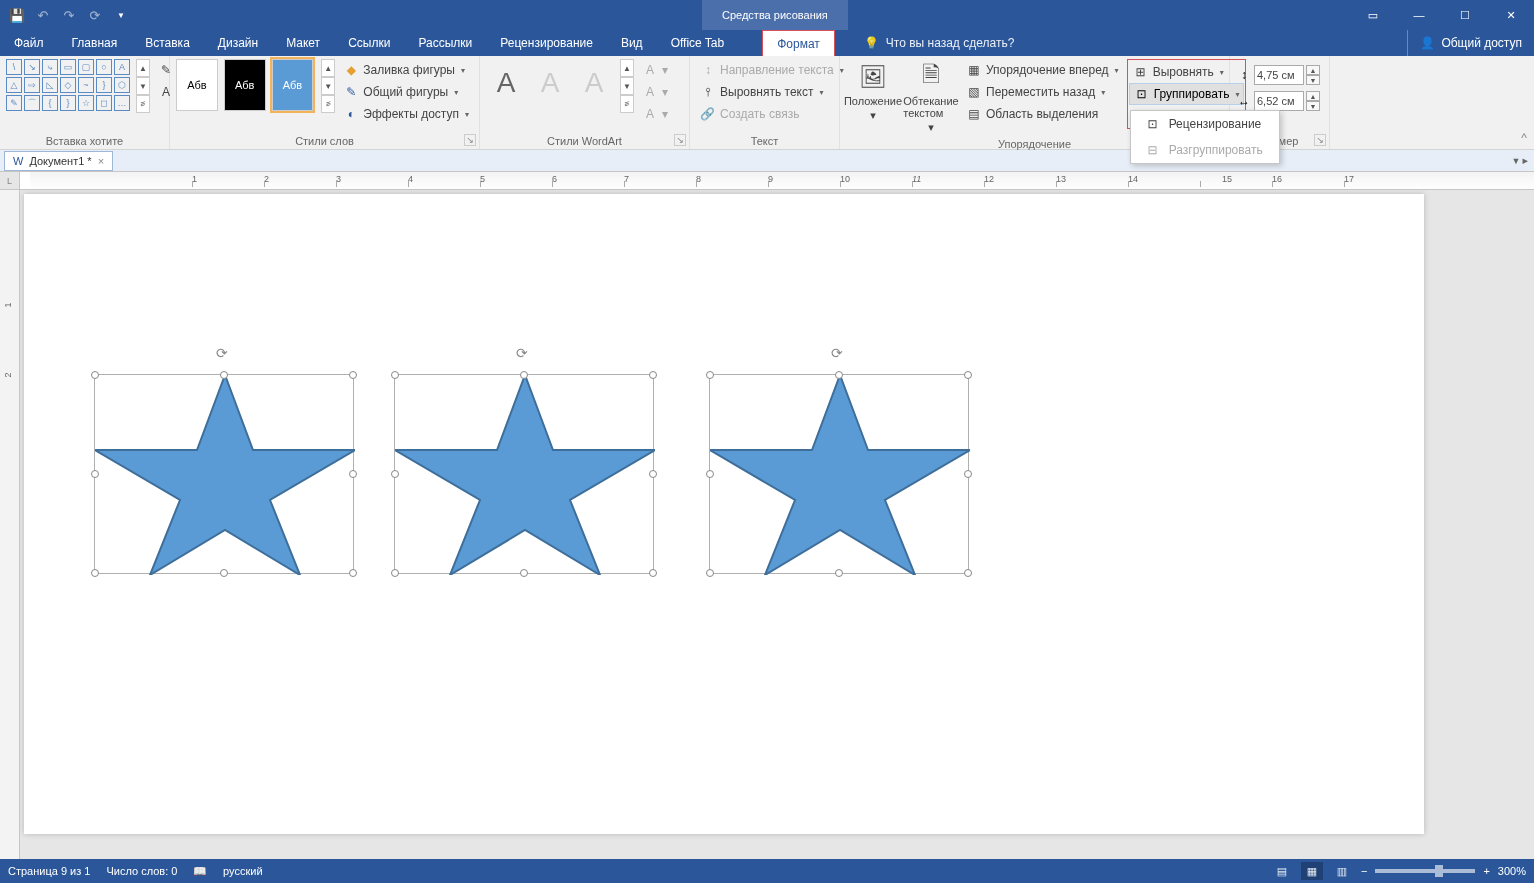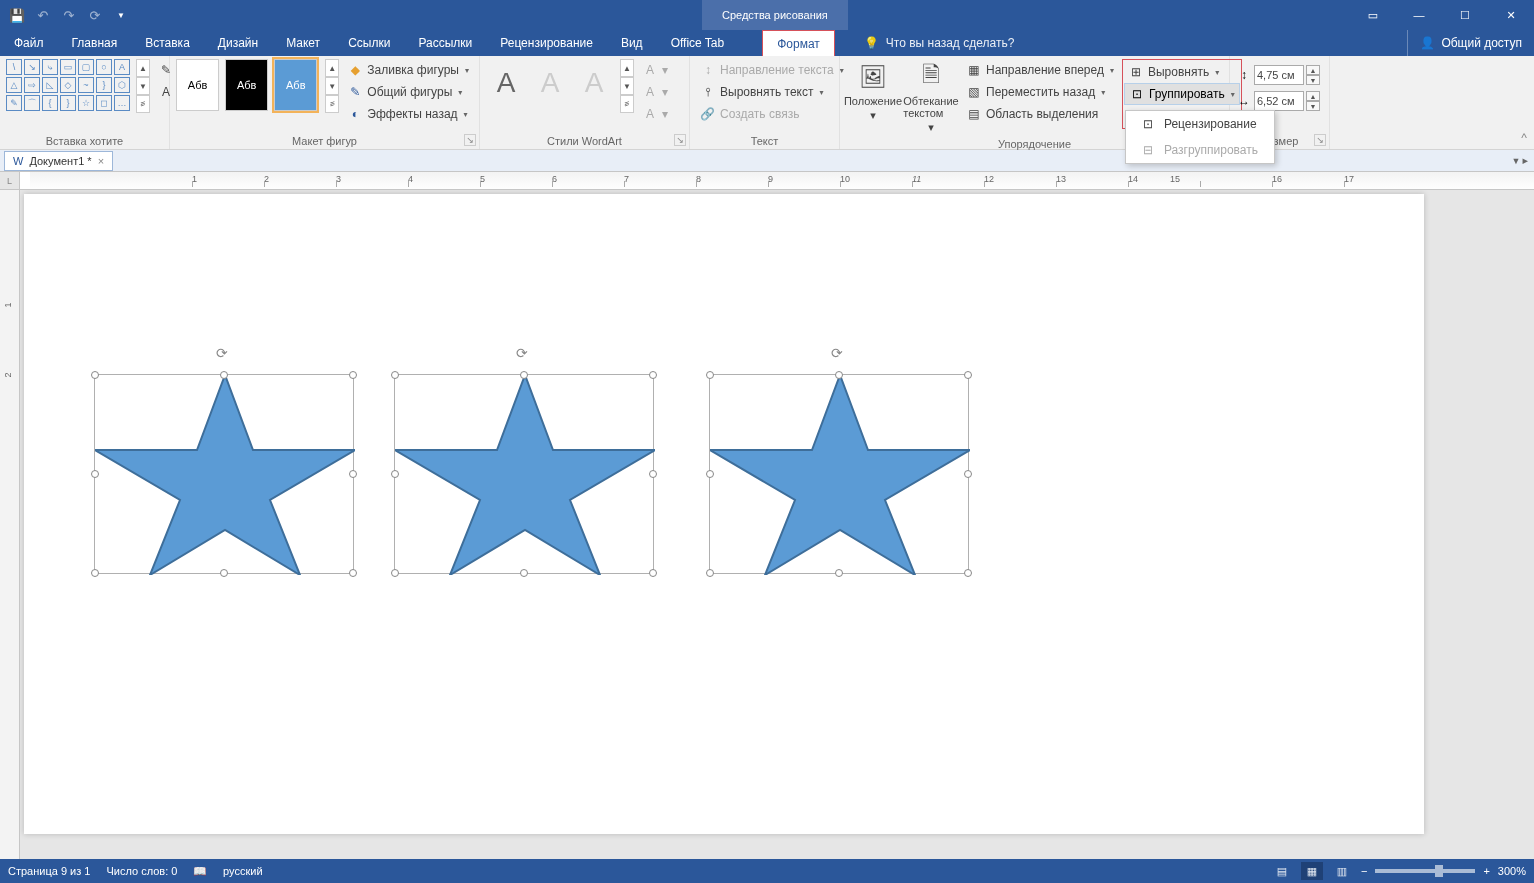--- a/index.html
+++ b/index.html
@@ -197,25 +197,25 @@
         <div class="ribbon-cmd dropdown-arrow">
             <span class="ribbon-icon" style="color:#e6a030;">◆</span>
             <span>Заливка фигуры</span>
           </div>
         <div class="ribbon-cmd dropdown-arrow">
             <span class="ribbon-icon" style="color:#2b579a;">✎</span>
             <span>Общий фигуры</span>
           </div>
         <div class="ribbon-cmd dropdown-arrow">
             <span class="ribbon-icon" style="color:#2b579a;">◐</span>
-            <span>Эффекты назад</span>
-          </div>
-      </div>
-    </div>
-    <div class="group-label">Макет фигур</div>
+            <span>Эффекты доступ</span>
+          </div>
+      </div>
+    </div>
+    <div class="group-label">Стили слов</div>
     <div class="dialog-launcher">↘</div>
   </div>
 
   <div class="ribbon-group" style="width:210px;">
     <div class="group-content">
       <div class="wa-thumb">
           <span style="color:#666;">A</span>
         </div>
       <div class="wa-thumb">
           <span>A</span>
@@ -258,21 +258,21 @@
     <div class="group-label">Текст</div>
   </div>
 
   <div class="ribbon-group" style="width:390px;">
     <div class="group-content">
       <div class="big-btn"><div class="big-ic">🖼</div><span>Положение</span>▾</div>
       <div class="big-btn"><div class="big-ic">🗎</div><span>Обтекание текстом</span>▾</div>
       <div class="col">
         <div class="ribbon-cmd dropdown-arrow">
             <span class="ribbon-icon">▦</span>
-            <span>Направление вперед</span>
+            <span>Упорядочение вперед</span>
           </div>
         <div class="ribbon-cmd dropdown-arrow">
             <span class="ribbon-icon">▧</span>
             <span>Переместить назад</span>
           </div>
         <div class="ribbon-cmd">
             <span class="ribbon-icon">▤</span>
             <span>Область выделения</span>
           </div>
       </div>
@@ -365,21 +365,21 @@
       <div class="num" style="left: 810px;">10</div>
       <div class="tick" style="left: 810px;"></div>
       <div class="num" style="left: 882px; font-style: italic;">11</div>
       <div class="tick" style="left: 882px;"></div>
       <div class="num" style="left: 954px;">12</div>
       <div class="tick" style="left: 954px;"></div>
       <div class="num" style="left: 1026px;">13</div>
       <div class="tick" style="left: 1026px;"></div>
       <div class="num" style="left: 1098px;">14</div>
       <div class="tick" style="left: 1098px;"></div>
-      <div class="num" style="left: 1140px;">15</div>
+      <div class="num" style="left: 1192px;">15</div>
       <div class="tick" style="left: 1170px;"></div>
       <div class="num" style="left: 1242px;">16</div>
       <div class="tick" style="left: 1242px;"></div>
       <div class="num" style="left: 1314px;">17</div>
       <div class="tick" style="left: 1314px;"></div>
     </div>
 </div>
 
 <div class="workarea">
   <div class="ruler-v" id="ruler-v">

